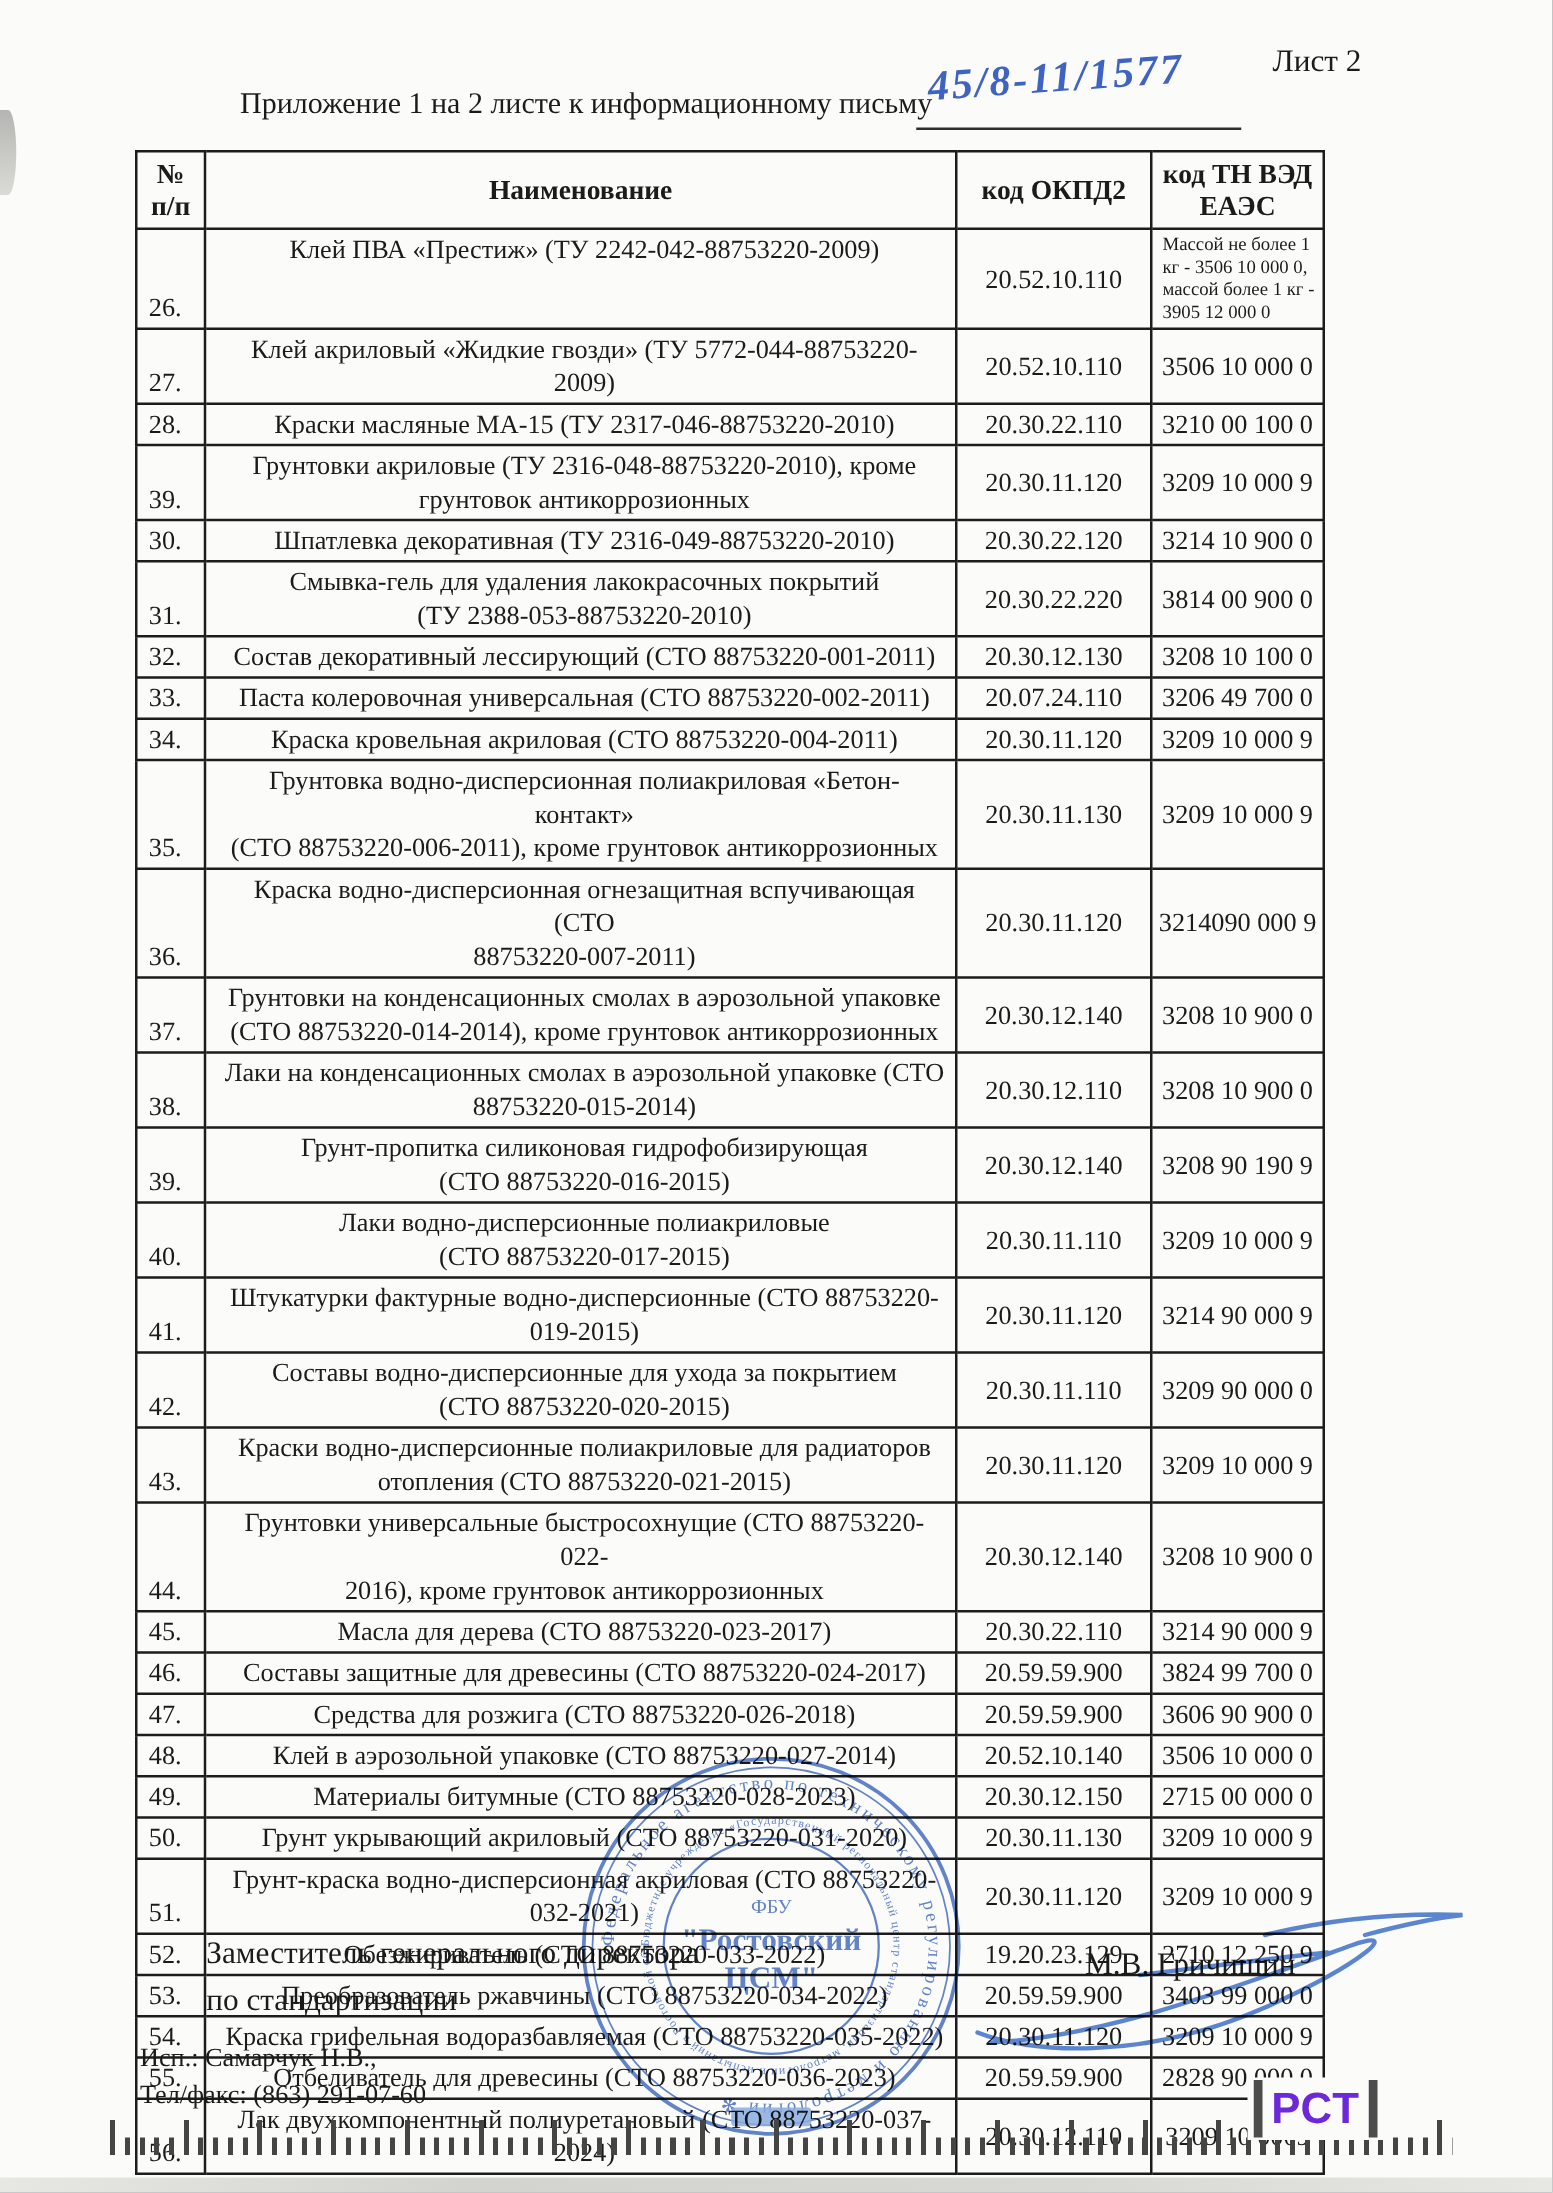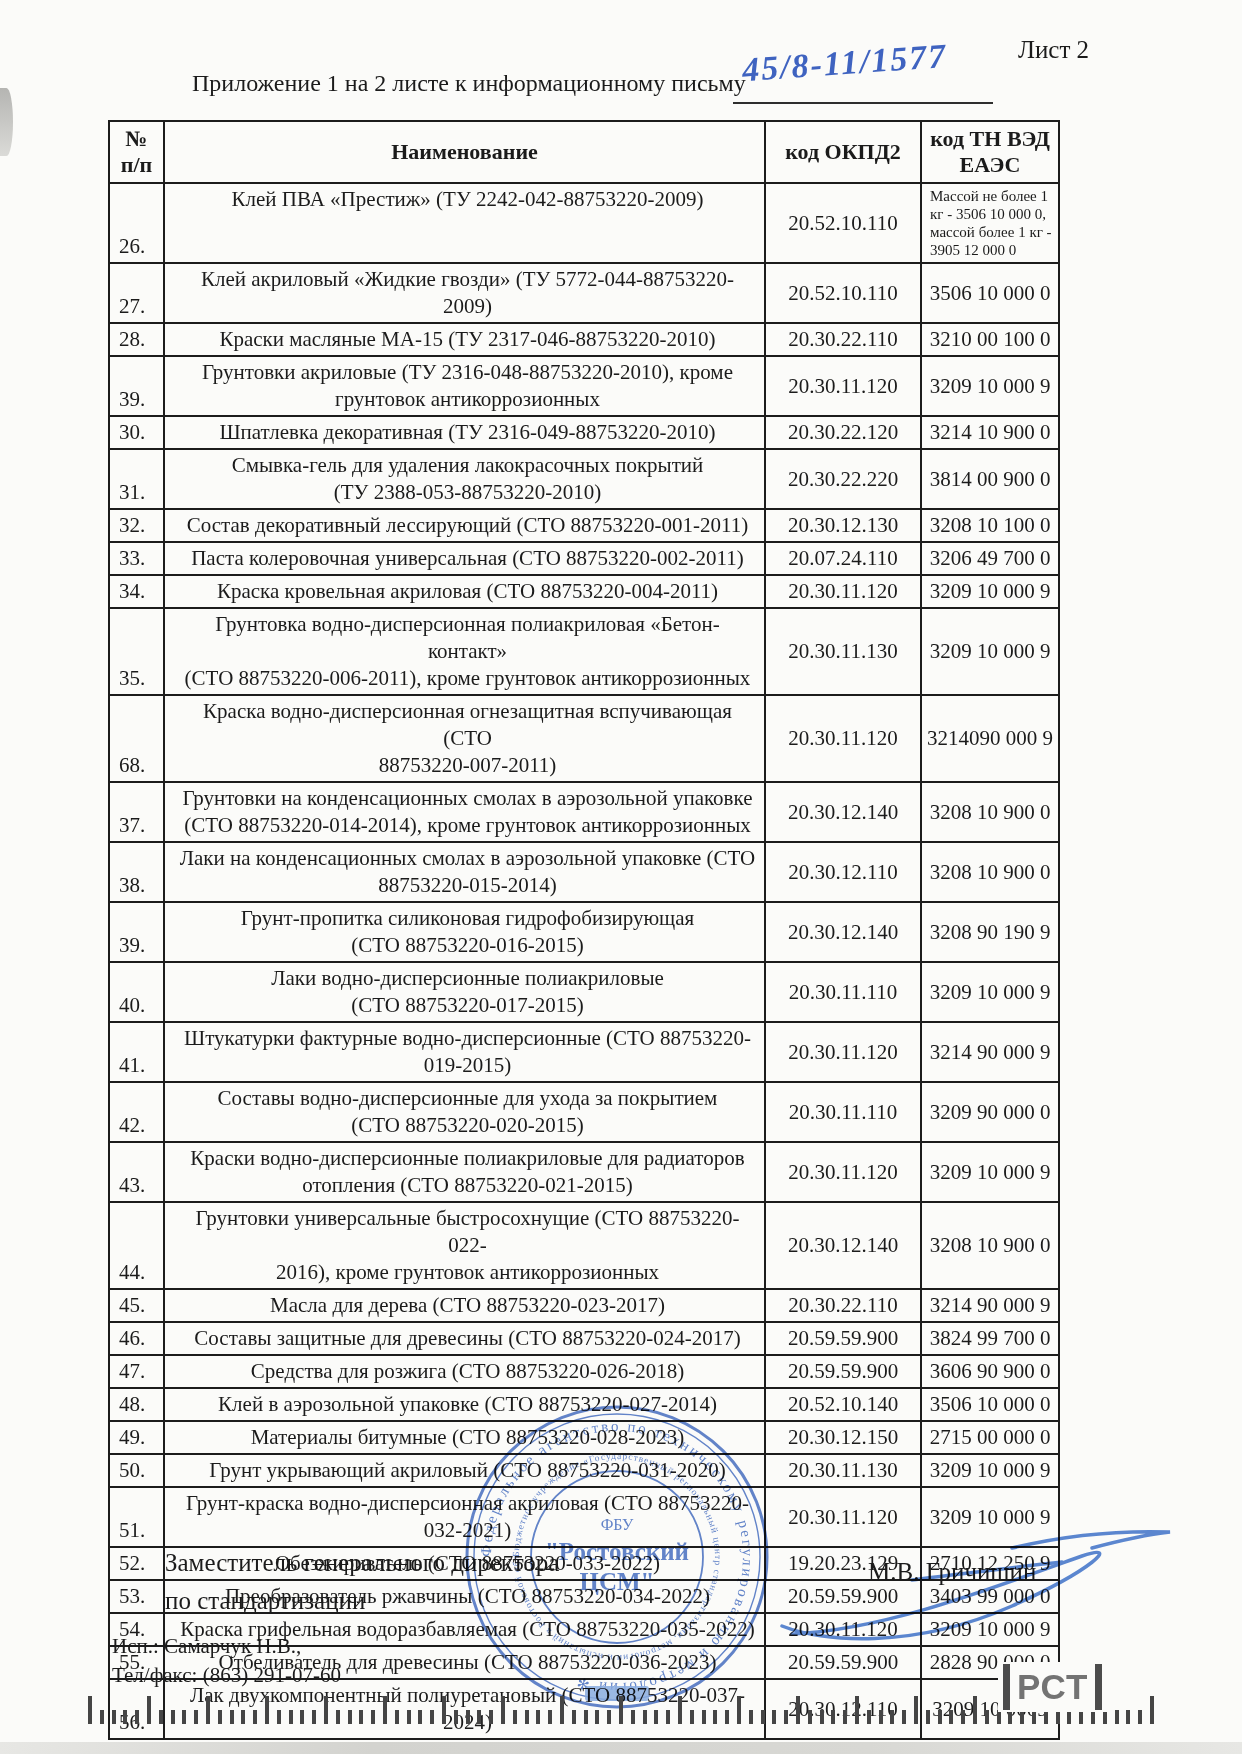--- a/index.html
+++ b/index.html
@@ -33,21 +33,21 @@
   .signature{position:absolute;left:762px;top:1522px;mix-blend-mode:multiply;opacity:.9;}
 
   .ruler{position:absolute;left:88px;top:1694px;width:1074px;height:30px;
          background:
            repeating-linear-gradient(90deg,#454545 0 4px,rgba(0,0,0,0) 4px 11.8px) left bottom/100% 14px no-repeat,
            repeating-linear-gradient(90deg,#454545 0 4px,rgba(0,0,0,0) 4px 59px) left bottom/100% 28px no-repeat;}
   .rst-mark{position:absolute;left:998px;top:1662px;display:flex;align-items:center;gap:7px;
             background:#fbfbf9;padding:0 5px;height:50px;}
   .rst-mark .bar{width:7px;height:46px;background:#4c4c4c;}
   .rst-mark .letters{font-family:"Liberation Sans",sans-serif;font-weight:bold;font-size:35px;
-                     color:#737373;letter-spacing:1px;}
+                     color:#6d28d9;letter-spacing:1px;}
 
   .artifact-left{position:absolute;left:0;top:88px;width:13px;height:68px;
                  background:linear-gradient(180deg,#8f8f8c,#c9c9c5);border-radius:0 60% 60% 0;opacity:.65;}
   .artifact-bottom{position:absolute;left:0;top:1742px;width:1242px;height:12px;
                    background:linear-gradient(90deg,#e7e7e4 0%,#d3d3cf 30%,#d8d8d4 70%,#e7e7e4 100%);}
 </style>
 </head>
 <body>
 
 <div class="page">
@@ -136,21 +136,21 @@
           <td class="c-tnved">3209 10 000 9</td>
         </tr>
         <tr>
           <td class="c-num">35.</td>
           <td class="c-name">Грунтовка водно-дисперсионная полиакриловая «Бетон-контакт»
 (СТО 88753220-006-2011), кроме грунтовок антикоррозионных</td>
           <td class="c-okpd">20.30.11.130</td>
           <td class="c-tnved">3209 10 000 9</td>
         </tr>
         <tr>
-          <td class="c-num">68.</td>
+          <td class="c-num">36.</td>
           <td class="c-name">Краска водно-дисперсионная огнезащитная вспучивающая (СТО
 88753220-007-2011)</td>
           <td class="c-okpd">20.30.11.120</td>
           <td class="c-tnved">3214090 000 9</td>
         </tr>
         <tr>
           <td class="c-num">37.</td>
           <td class="c-name">Грунтовки на конденсационных смолах в аэрозольной упаковке
 (СТО 88753220-014-2014), кроме грунтовок антикоррозионных</td>
           <td class="c-okpd">20.30.12.140</td>

